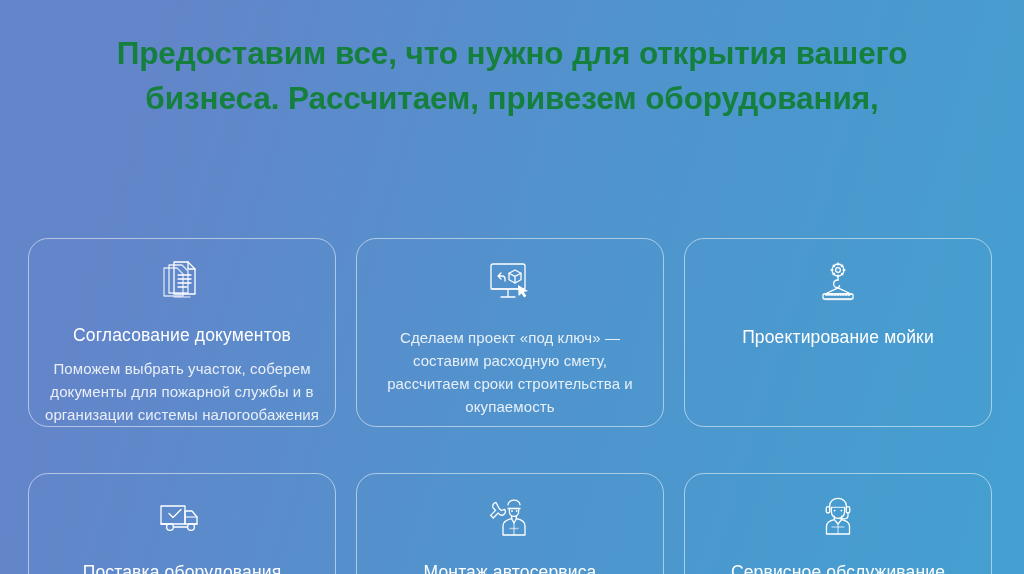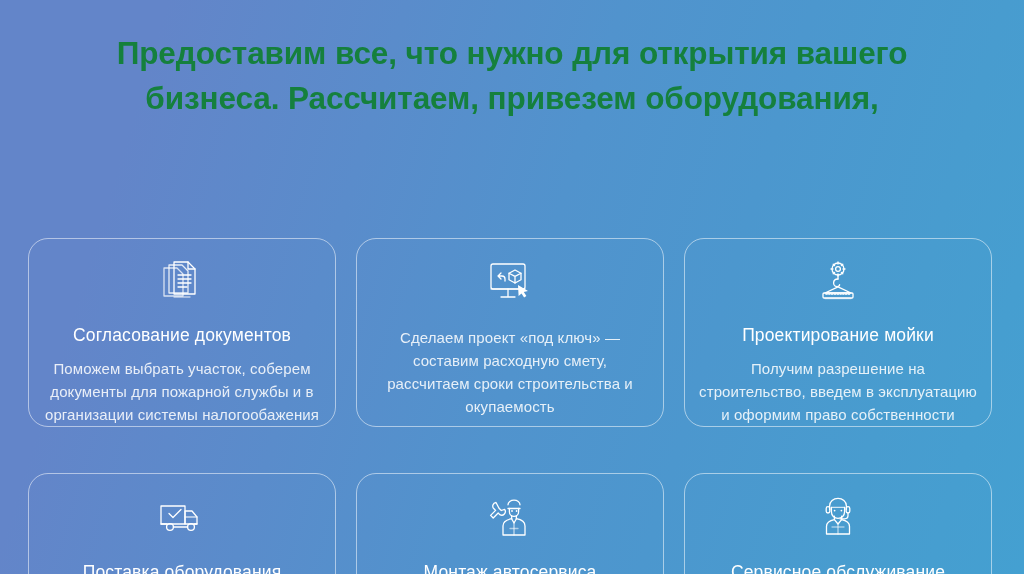--- a/index.html
+++ b/index.html
@@ -128,21 +128,20 @@
         <path d="M24 2v2M24 14v2M17 9h2M29 9h2M19.2 4.2l1.4 1.4M27.4 12.4l1.4 1.4M28.8 4.2l-1.4 1.4M20.6 12.4l-1.4 1.4"></path>
         <path d="M24 15v4"></path>
         <path d="M24 19c-3 0-4.4 2-4.4 4 0 2.4 2 3.6 3.6 3.6 1.4 0 2.4-.9 2.4-2"></path>
         <path d="M24 26.8L11 33h26z"></path>
         <rect x="9" y="33" width="30" height="5" rx="1"></rect>
         <path d="M11 38.5h26" opacity="0.55"></path>
         <path d="M12 34.4h24" stroke-dasharray="1.2 1.6" opacity="0.8"></path>
       </svg>
     </div>
     <div class="card-title">Проектирование мойки</div>
-    <div class="card-desc">Получим разрешение на строительство, введем в эксплуатацию и оформим право собственности</div>
   </div>
 
   <div class="card">
     <div class="card-icon">
       <svg width="50" height="42" viewBox="0 0 50 42" fill="none" stroke="#ffffff" stroke-width="1.3" stroke-linecap="round" stroke-linejoin="round">
         <path d="M4 8h24v18H4z"></path>
         <path d="M28 13h7l5 6v7h-12z"></path>
         <path d="M28 19h12" opacity="0.7"></path>
         <circle cx="13" cy="29" r="3.4"></circle>
         <circle cx="34" cy="29" r="3.4"></circle>

